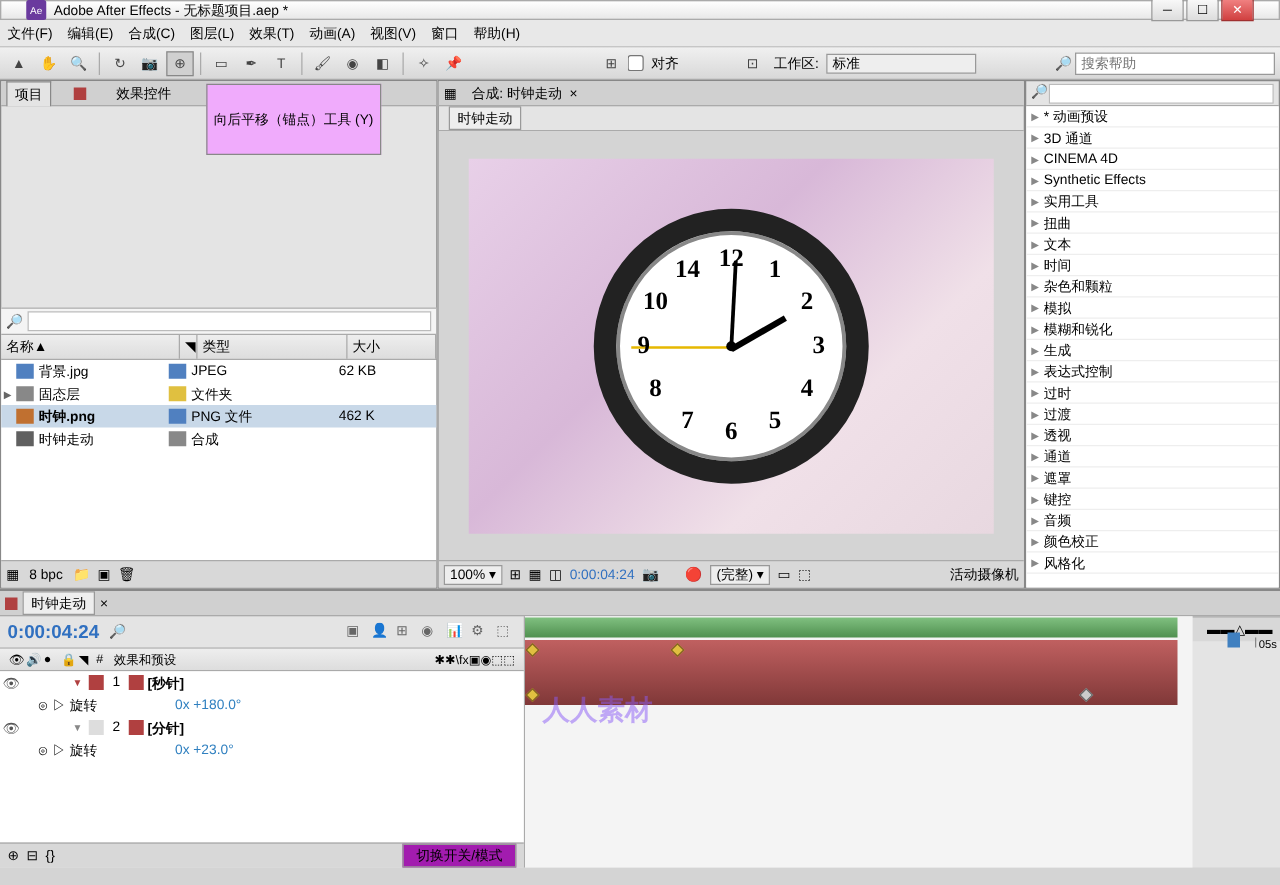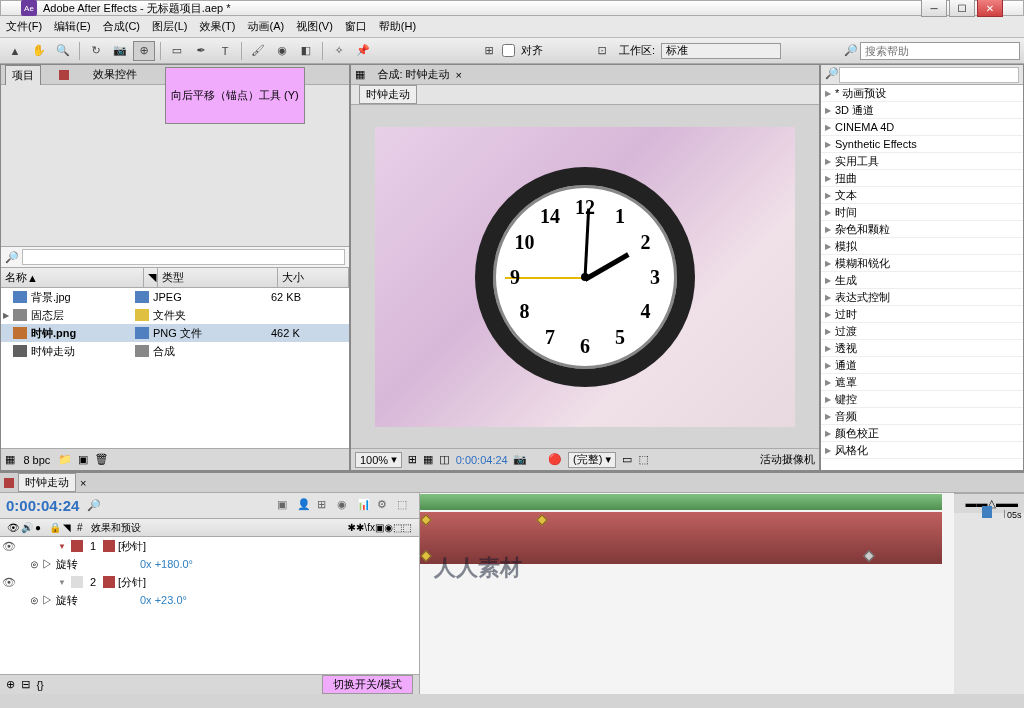--- a/index.html
+++ b/index.html
@@ -71,25 +71,25 @@
 .tl-icons .ti { width: 16px; height: 16px; color: #666;}
 .tl-colhead { height: 18px; background: linear-gradient(#eee,#ddd); display: flex; align-items: center; padding: 0 4px; border-bottom: 1px solid #aaa; }
 .tl-colhead .c { padding: 0 3px; font-size: 10px; }
 .tl-layers { flex: 1; background: #fff; }
 .tl-row { height: 18px; display: flex; align-items: center; padding: 0 2px; }
 .tl-row .eye { width: 14px; color: #555; }
 .tl-row .sp { width: 14px; }
 .tl-row .tri { width: 10px; color: #888; font-size: 8px; }
 .tl-row .cs { width: 12px; height: 12px; background: #b04040; margin: 0 3px;}
 .tl-row .num { width: 14px; text-align: center; }
-.tl-row .nm { font-weight: normal; }
+.tl-row .nm { font-weight: bold; }
 .tl-row.sub { padding-left: 30px; }
 .tl-row .blue { color: #3080c0; }
 .tl-foot { height: 20px; background: #d8d8d8; border-top: 1px solid #aaa; display: flex; align-items: center; padding: 0 6px; gap: 6px;}
-.tl-foot .btn { border: 1px solid #999; background: #f0abfc; padding: 1px 10px;}
+.tl-foot .btn { border: 1px solid #999; background: #a21caf; padding: 1px 10px;}
 .tl-right { flex: 1; display: flex; position: relative; }
 .tl-ruler { height: 26px; background: #e8e8e8; border-bottom: 1px solid #aaa; position: relative; display: flex; align-items: flex-end; }
 .tl-ruler .tick { position: absolute; bottom: 0; border-left: 1px solid #888; height: 8px; font-size: 9px; padding-left: 2px;}
 .tl-ruler .wa { position: absolute; top: 2px; left: 0; right: 12px; height: 8px; background: linear-gradient(#8ac0e0,#6090c0); border-radius: 4px;}
 .tl-track-head { height: 18px; background: linear-gradient(#eee,#ddd); border-bottom: 1px solid #aaa; position: relative;}
 .tl-track-head .wa2 { position: absolute; top: 4px; left: 0; right: 12px; height: 8px; background: #ccc; border: 1px solid #999;}
 .tl-tracks { flex: 1; background: #f4f4f4; position: relative; }
 .tl-bar { position: absolute; height: 16px; left: 0; right: 12px; }
 .tl-bar.green { background: linear-gradient(#80c080,#509050); top: 1px; }
 .tl-bar.red { background: linear-gradient(#c06060,#803838); top: 19px; height: 52px; }
@@ -449,21 +449,21 @@
       <div class="tl-track-head">
           <div class="wa2"></div>
         </div>
       <div class="tl-tracks">
         <div class="tl-bar green"></div>
         <div class="tl-bar red"></div>
         <div class="tl-key" style="top:23px;left:2px"></div>
         <div class="tl-key" style="top:23px;left:118px"></div>
         <div class="tl-key" style="top:59px;left:2px"></div>
         <div class="tl-key" style="top:59px;left:445px;background:#ccc;border-color:#666"></div>
-        <div style="position:absolute;left:14px;top:60px;color:#0f172a;font-size:22px;font-weight:bold;opacity:0.5">人人素材</div>
+        <div style="position:absolute;left:14px;top:60px;color:#8b5cf6;font-size:22px;font-weight:bold;opacity:0.5">人人素材</div>
       </div>
       <div class="tl-foot">
           <span style="flex:1"></span>
           <span>▬▬△▬▬</span>
         </div>
     </div>
   </div>
 </div>
 
 </body></html>

